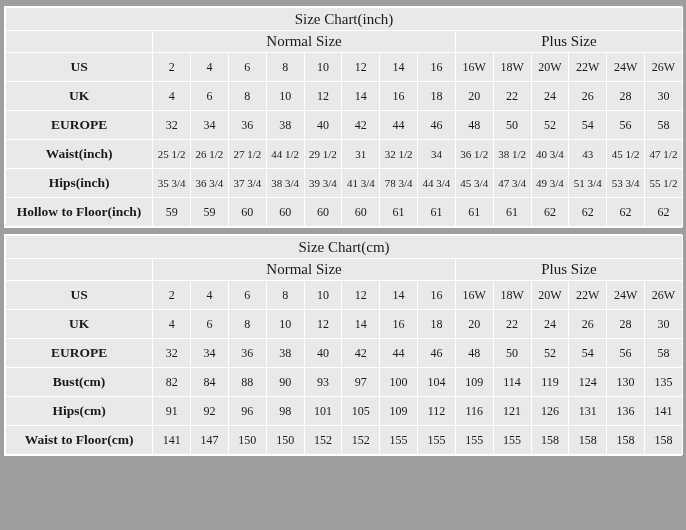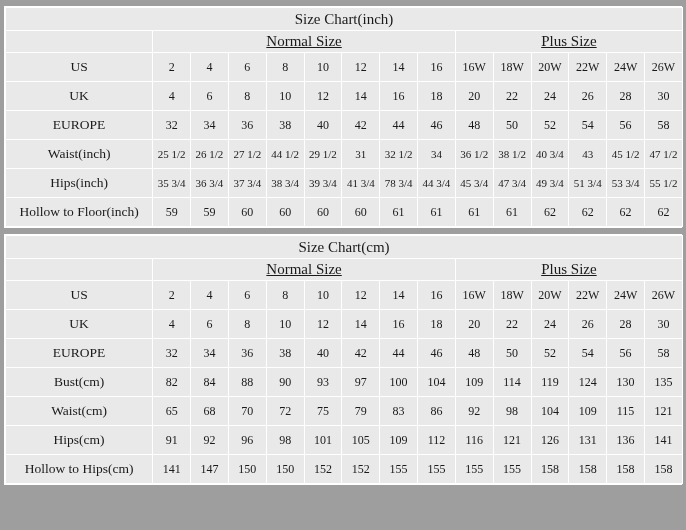--- a/index.html
+++ b/index.html
@@ -40,26 +40,26 @@
     padding: 0;
   }
   .title-cell {
     font-size: 15px;
     height: 22px;
     background: #e9e9e9 !important;
   }
   .group-cell {
     font-size: 15px;
     height: 21px;
-    text-decoration: underline;
   }
   .rowlabel {
     font-size: 13.5px;
     height: 28px;
     background: #e9e9e9 !important;
+    font-weight: bold;
   }
   .val {
     font-size: 12px;
     height: 28px;
   }
   .val.small {
     font-size: 11px;
   }
   .blank {
     background: #e9e9e9 !important;
@@ -306,58 +306,41 @@
           <td class="val">100</td>
           <td class="val">104</td>
           <td class="val">109</td>
           <td class="val">114</td>
           <td class="val">119</td>
           <td class="val">124</td>
           <td class="val">130</td>
           <td class="val">135</td>
         </tr>
 
-        <tr>
-          <td class="rowlabel">Waist(cm)</td>
-          <td class="val">65</td>
-          <td class="val">68</td>
-          <td class="val">70</td>
-          <td class="val">72</td>
-          <td class="val">75</td>
-          <td class="val">79</td>
-          <td class="val">83</td>
-          <td class="val">86</td>
-          <td class="val">92</td>
-          <td class="val">98</td>
-          <td class="val">104</td>
-          <td class="val">109</td>
-          <td class="val">115</td>
-          <td class="val">121</td>
-        </tr>
 
         <tr>
           <td class="rowlabel">Hips(cm)</td>
           <td class="val">91</td>
           <td class="val">92</td>
           <td class="val">96</td>
           <td class="val">98</td>
           <td class="val">101</td>
           <td class="val">105</td>
           <td class="val">109</td>
           <td class="val">112</td>
           <td class="val">116</td>
           <td class="val">121</td>
           <td class="val">126</td>
           <td class="val">131</td>
           <td class="val">136</td>
           <td class="val">141</td>
         </tr>
 
         <tr>
-          <td class="rowlabel">Hollow to Hips(cm)</td>
+          <td class="rowlabel">Waist to Floor(cm)</td>
           <td class="val">141</td>
           <td class="val">147</td>
           <td class="val">150</td>
           <td class="val">150</td>
           <td class="val">152</td>
           <td class="val">152</td>
           <td class="val">155</td>
           <td class="val">155</td>
           <td class="val">155</td>
           <td class="val">155</td>

